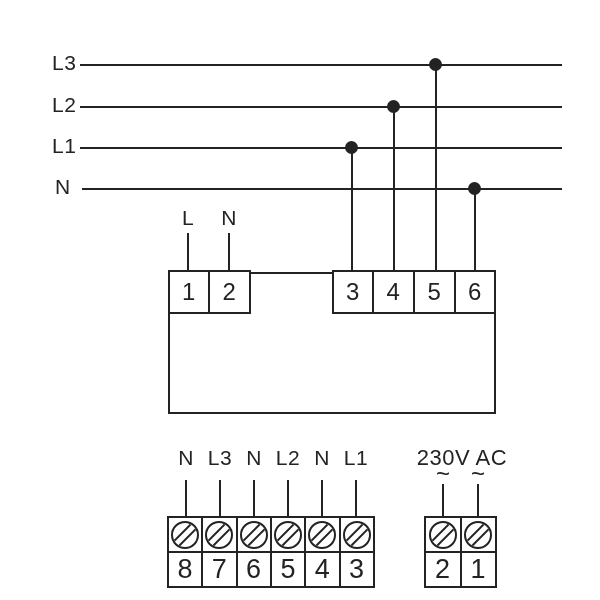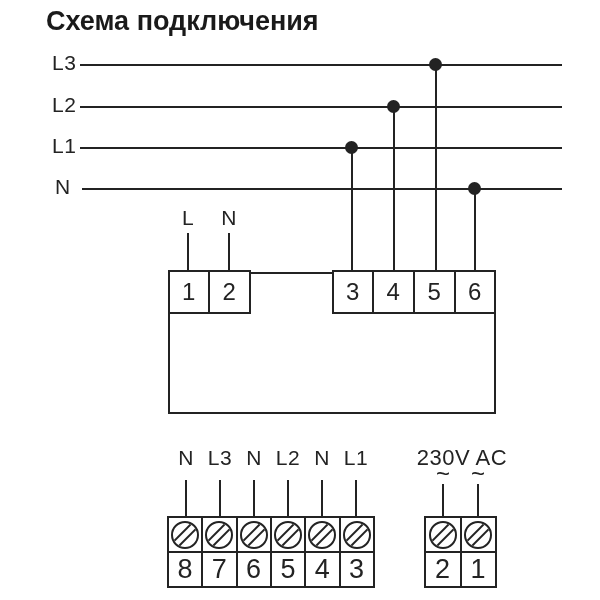--- a/index.html
+++ b/index.html
@@ -75,21 +75,20 @@
   }
   .screw::before { transform: translate(-50%,-50%) rotate(-45deg) translateY(-3.5px); }
   .screw::after  { transform: translate(-50%,-50%) rotate(-45deg) translateY(3.5px); }
   .tilde { font-size: 24px; line-height: 16px; text-align: center; }
 </style>
 </head>
 <body>
 
 <div class="canvas">
 
-  <div class="abs title" style="left:46px; top:6px;">Схема подключения</div>
 
   <div class="abs lbl" style="left:52px; top:51px;">L3</div>
   <div class="abs lbl" style="left:52px; top:93px;">L2</div>
   <div class="abs lbl" style="left:52px; top:134px;">L1</div>
   <div class="abs lbl" style="left:55px; top:175px;">N</div>
 
   <div class="abs hline" style="left:80px; top:64px;  width:482px;"></div>
   <div class="abs hline" style="left:80px; top:106px; width:482px;"></div>
   <div class="abs hline" style="left:80px; top:147px; width:482px;"></div>
   <div class="abs hline" style="left:82px; top:188px; width:480px;"></div>

